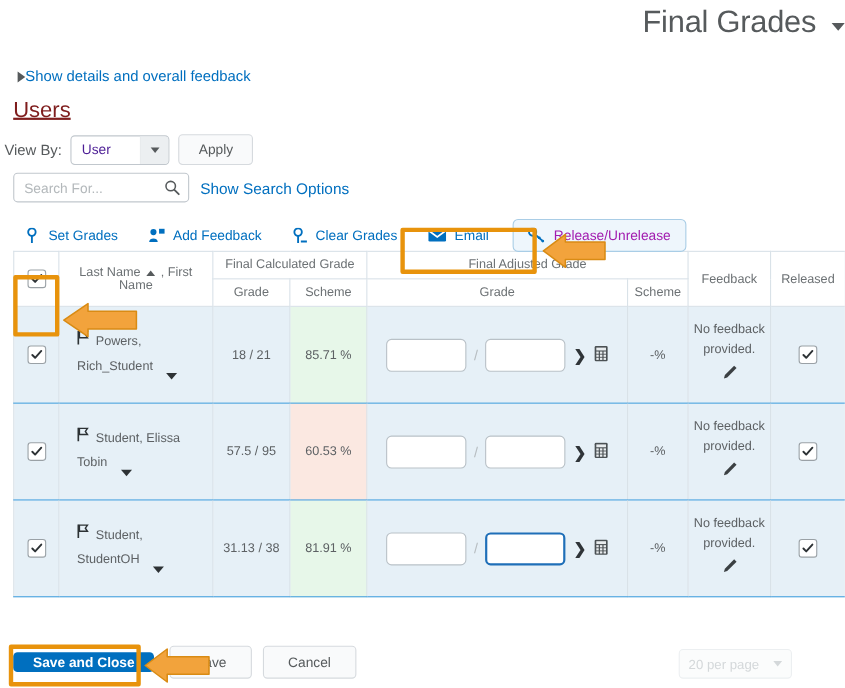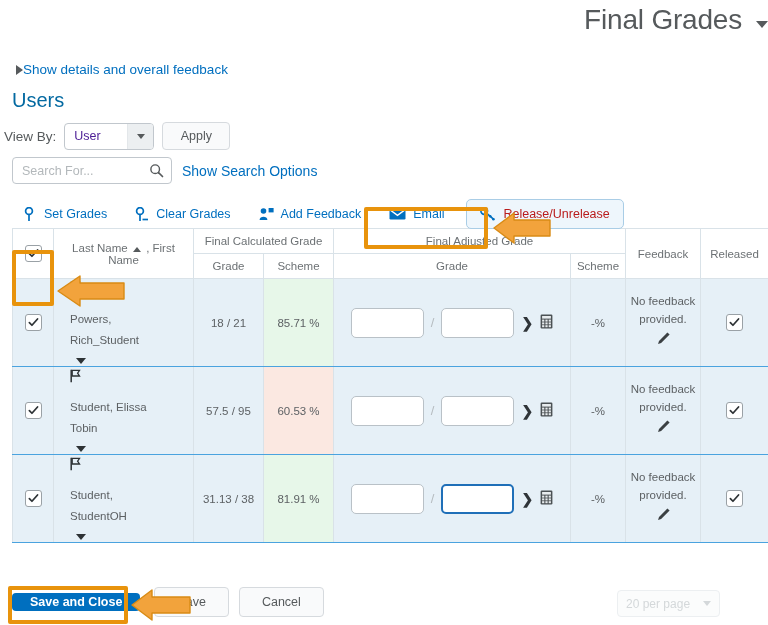--- a/index.html
+++ b/index.html
@@ -20,21 +20,21 @@
     width:0;height:0;border-left:6px solid transparent;border-right:6px solid transparent;
     border-top:7px solid #565a5c; margin-top:8px;
   }
 
   
   .details-row { display:flex; align-items:center; padding: 26px 0 0 16px; }
   .tri-right { width:0;height:0;border-top:5px solid transparent;border-bottom:5px solid transparent;border-left:7px solid #565a5c; }
   .link { color:#006fbf; font-size:13.5px; cursor:pointer; }
 
   
-  .users-h { font-size:20px; color:#0369a1; padding: 12px 0 0 12px; font-weight:400;}
+  .users-h { font-size:20px; color:#7f1d1d; padding: 12px 0 0 12px; font-weight:400;text-decoration:underline;}
 
   
   .viewby-row { display:flex; align-items:center; gap:8px; padding: 10px 0 0 4px; }
   .viewby-label { font-size:13.5px; color:#565a5c; }
   .select-box {
     display:flex; align-items:center; justify-content:space-between;
     width:90px; height:27px; border:1px solid #c1c7cd; border-radius:4px;
     background:#fff; font-size:12.5px; color:#4c1d95; padding-left:9px; cursor:pointer;
   }
   .select-arrow {
@@ -62,21 +62,21 @@
 
   
   .toolbar { display:flex; align-items:center; gap:4px; padding: 16px 0 0 24px; height:44px; }
   .tool-btn {
     display:flex; align-items:center; gap:7px; color:#006fbf; font-size:12.5px;
     cursor:pointer; padding:6px 14px 6px 0; white-space:nowrap;
   }
   .tool-btn.spaced { padding-right:24px; }
   .release-wrap { position:relative; margin-left:4px; }
   .release-btn {
-    display:flex; align-items:center; gap:7px; color:#b91c1c; font-size:12.5px;
+    display:flex; align-items:center; gap:7px; color:#a21caf; font-size:12.5px;
     border:1px solid #a9cde6; border-radius:5px; background:#eef6fc;
     padding:7px 13px; cursor:pointer; white-space:nowrap;
   }
   .hl-box { position:absolute; border:4px solid #e8930c; border-radius:2px; pointer-events:none; }
 
   
   .tbl { margin: 0 4px 0 12px; width:756px; border-collapse:collapse; table-layout:fixed; }
   .tbl th, .tbl td { border:1px solid #d9e2e8; }
   .tbl thead th {
     background:#ffffff; font-weight:400; font-size:11.5px; color:#6c7174; text-align:center;
@@ -85,21 +85,21 @@
   .tbl tbody td { background:#e6f0f7; font-size:11.5px; color:#5d6164; text-align:center; height:88px; }
   .tbl tbody tr td { border-top:1px solid #4aa3df; border-bottom:1px solid #4aa3df; }
 
   .cb {
     width:17px; height:17px; border:1px solid #9aa1a6; border-radius:3px; background:#fff;
     display:inline-flex; align-items:center; justify-content:center; cursor:pointer;
   }
   .cb svg { display:block; }
 
   .name-cell { text-align:left !important; padding-left:16px !important; line-height:1.9; }
-  .name-line { display:flex; align-items:flex-start; gap:6px;flex-direction:column; }
+  .name-line { display:flex; align-items:flex-end; gap:6px; }
   .flag { display:inline-block; }
   .namechev { width:0;height:0;border-left:5px solid transparent;border-right:5px solid transparent;border-top:6px solid #2d3235; margin-left:6px;}
 
   .scheme-green { background:#e7f7e9 !important; }
   .scheme-red { background:#fbe8e1 !important; }
 
   .grade-entry { display:flex; align-items:center; justify-content:center; gap:7px; }
   .gin {
     width:73px; height:30px; border:1px solid #b9c1c7; border-radius:5px; background:#fff;
     outline:none; font-size:12px; font-family:"Liberation Sans",sans-serif; padding:0 6px;
@@ -173,34 +173,34 @@
 
 <div class="toolbar">
   <div class="tool-btn spaced">
     <svg width="13" height="15" viewBox="0 0 13 15">
         <circle cx="5" cy="4" r="3.4" fill="none" stroke="#006fbf" stroke-width="1.7"></circle>
         <line x1="5" y1="7.6" x2="5" y2="14" stroke="#006fbf" stroke-width="1.7"></line>
       </svg>
     <span>Set Grades</span>
   </div>
   <div class="tool-btn spaced">
+    <svg width="15" height="14" viewBox="0 0 15 14">
+        <circle cx="4.5" cy="4" r="2.8" fill="#006fbf"></circle>
+        <path d="M0.6 13 C0.6 8.8 8.4 8.8 8.4 13 Z" fill="#006fbf"></path>
+        <rect x="9.6" y="1" width="5" height="4.4" fill="#006fbf"></rect>
+      </svg>
+    <span>Add Feedback</span>
+  </div>
+  <div class="tool-btn spaced">
     <svg width="14" height="15" viewBox="0 0 14 15">
         <circle cx="5" cy="4" r="3.4" fill="none" stroke="#006fbf" stroke-width="1.7"></circle>
         <line x1="5" y1="7.6" x2="5" y2="14" stroke="#006fbf" stroke-width="1.7"></line>
         <line x1="7.5" y1="12.5" x2="13" y2="12.5" stroke="#006fbf" stroke-width="1.7"></line>
       </svg>
     <span>Clear Grades</span>
-  </div>
-  <div class="tool-btn spaced">
-    <svg width="15" height="14" viewBox="0 0 15 14">
-        <circle cx="4.5" cy="4" r="2.8" fill="#006fbf"></circle>
-        <path d="M0.6 13 C0.6 8.8 8.4 8.8 8.4 13 Z" fill="#006fbf"></path>
-        <rect x="9.6" y="1" width="5" height="4.4" fill="#006fbf"></rect>
-      </svg>
-    <span>Add Feedback</span>
   </div>
   <div class="tool-btn">
     <svg width="17" height="12" viewBox="0 0 17 12">
         <rect x="0.5" y="1" width="16" height="10.5" rx="1.2" fill="#006fbf"></rect>
         <path d="M1.2 2 L8.5 7.4 L15.8 2" fill="none" stroke="#ffffff" stroke-width="1.5"></path>
       </svg>
     <span>Email</span>
   </div>
   <div class="release-wrap">
     <div class="release-btn">

